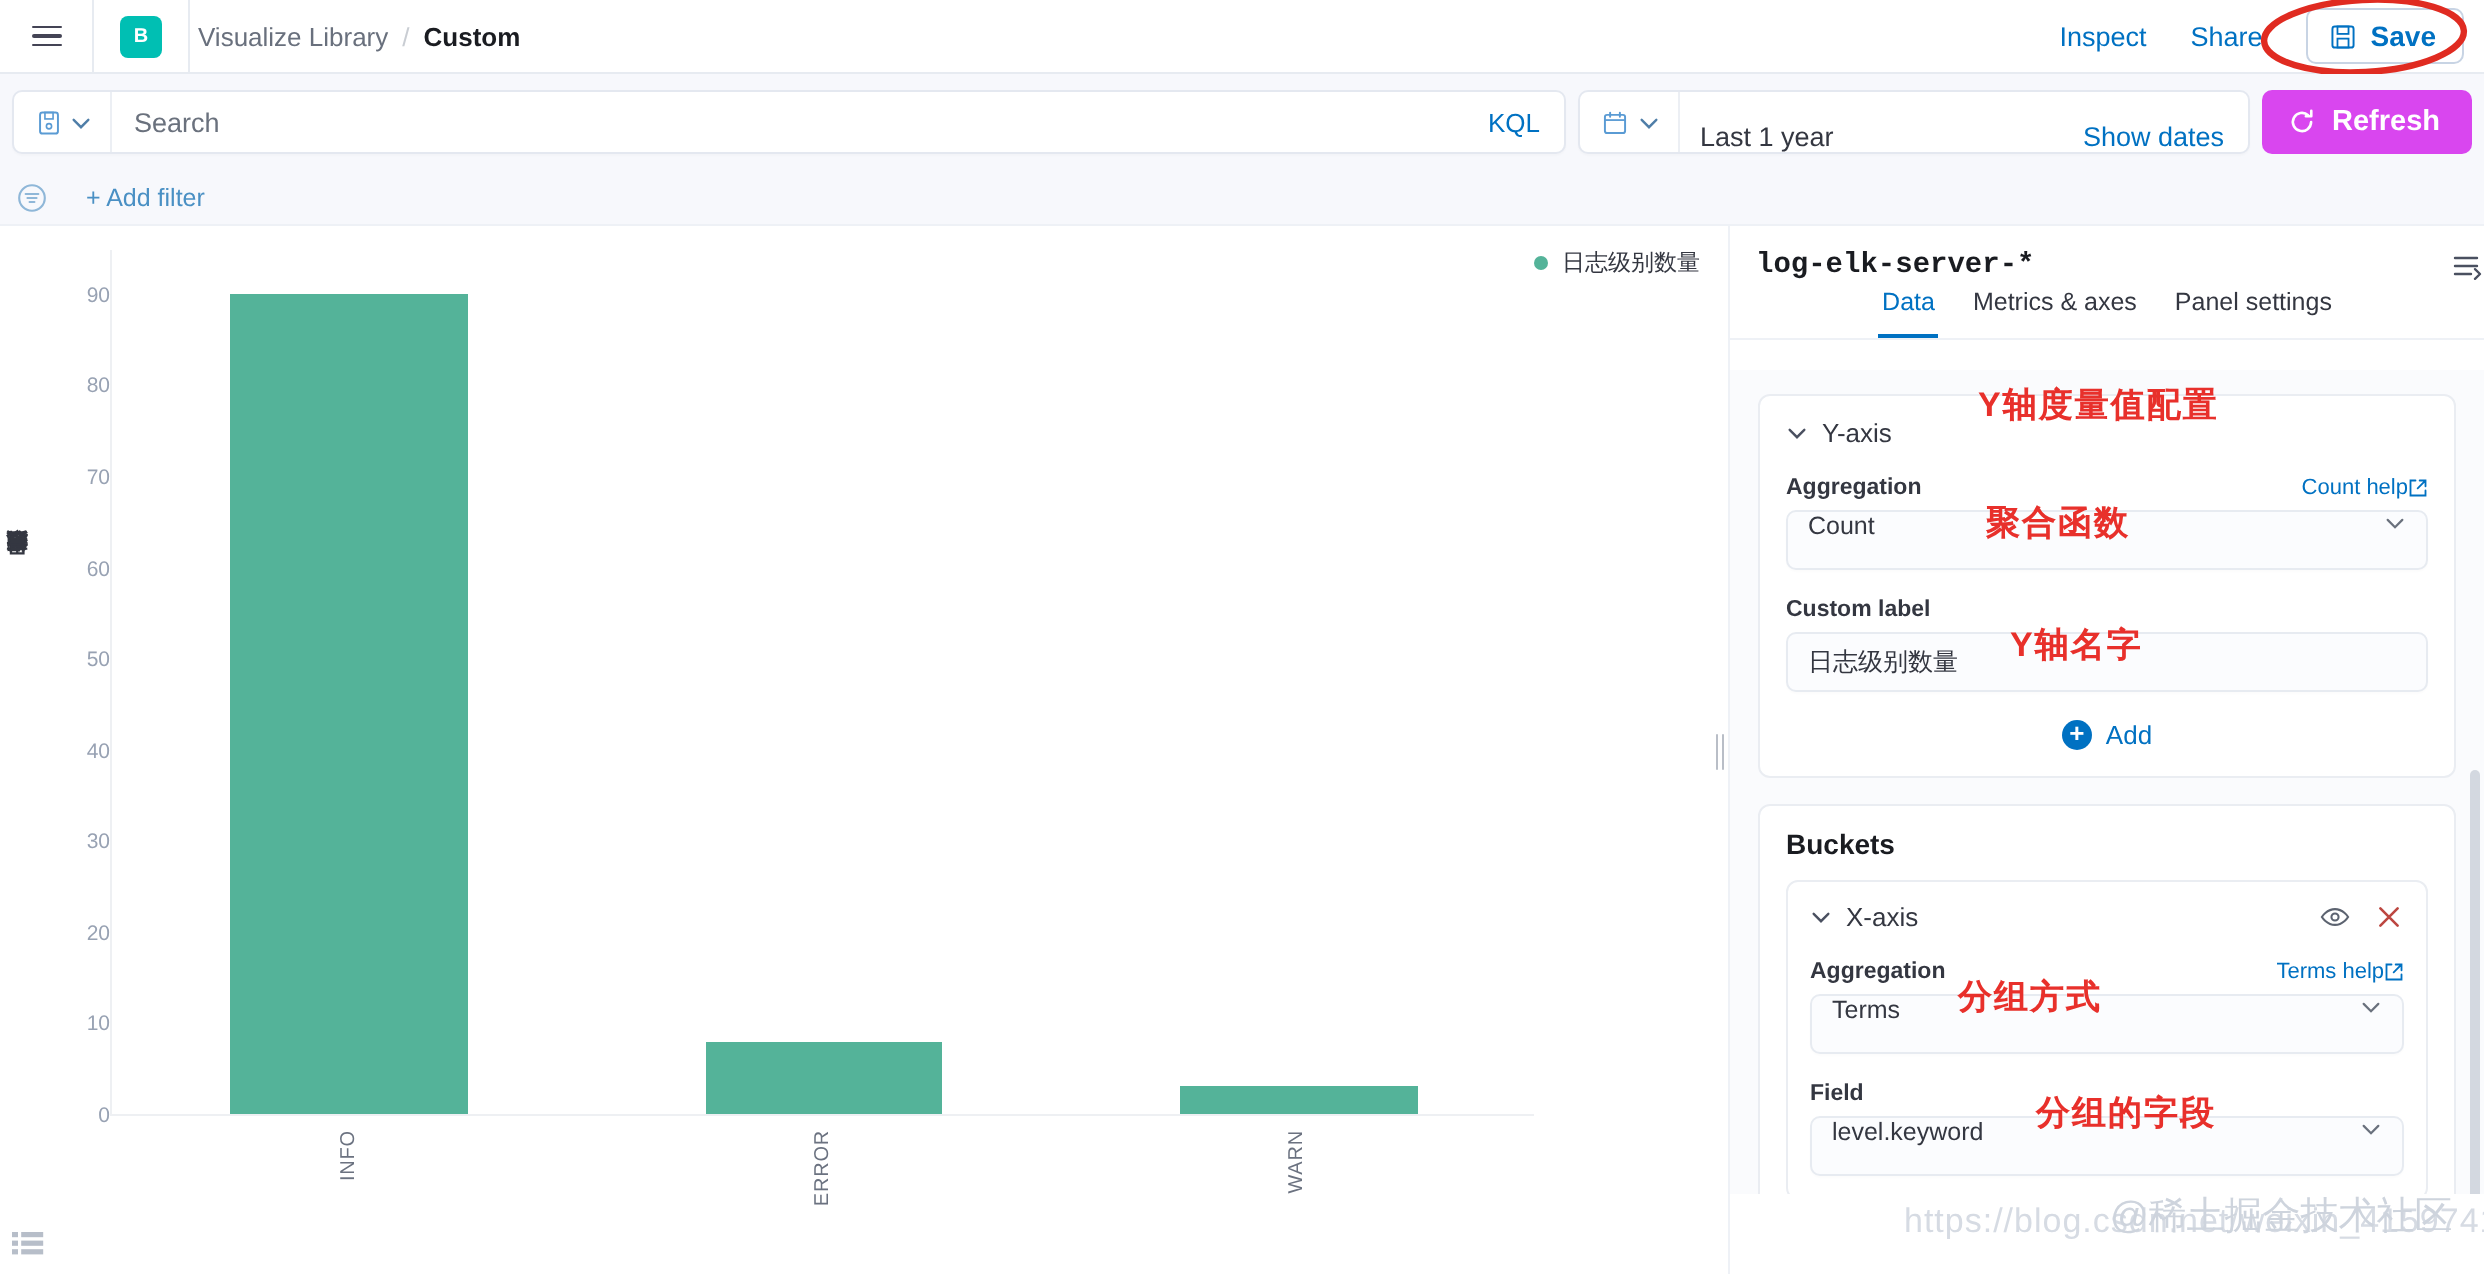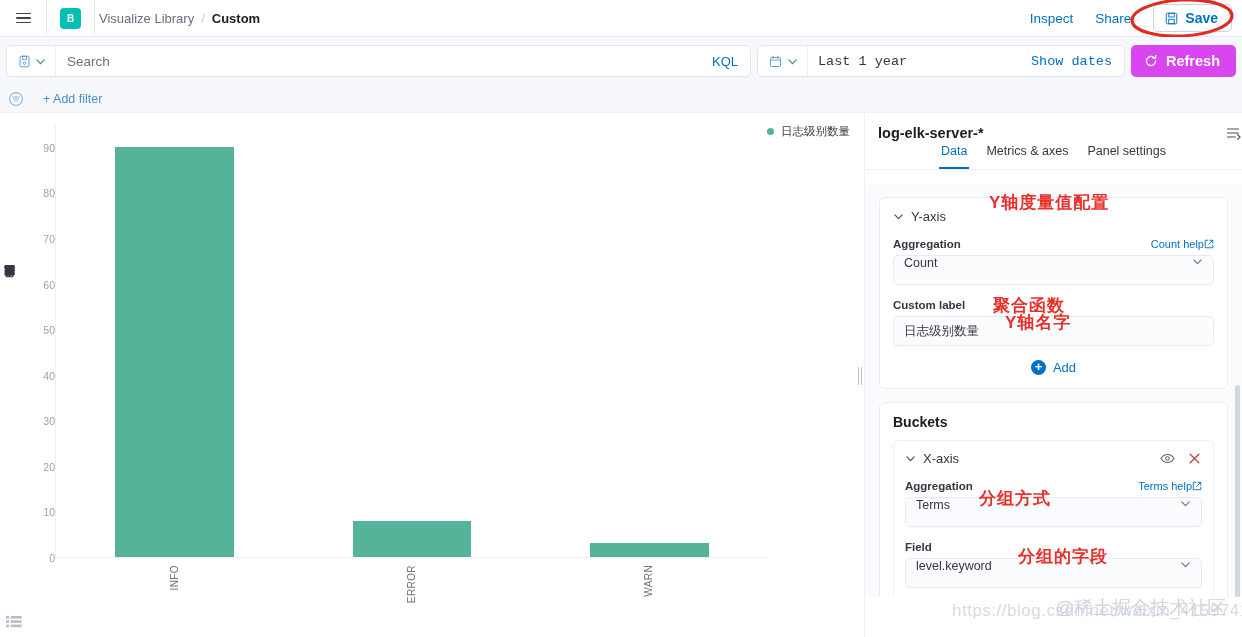--- a/index.html
+++ b/index.html
@@ -66,24 +66,23 @@
     height: 30px; border-right: 1px solid #eceff4; cursor: pointer;
   }
   .search-input {
     flex: 1; border: none; outline: none; height: 30px; padding: 0 11px;
     font-size: 13.5px; font-family: "Liberation Sans", sans-serif; color: #343741;
     background: transparent;
   }
   .search-input::placeholder { color: #6a717d; }
   .kql-btn { color: #0071c2; font-size: 13px; padding: 0 12px; cursor: pointer; }
   .date-group {
-    display: flex; align-items: center; height: 32px; width: 368px;
+    display: flex; align-items: flex-end; height: 32px; width: 336px;
     background: #fff; border: 1px solid #e4e8f0; border-radius: 5px;
     box-shadow: 0 1px 1px rgba(0,0,0,0.02);
-    font-family: Liberation Mono, monospace;
   }
   .date-picker-btn {
     display: flex; align-items: center; gap: 5px; padding: 0 9px 0 11px;
     height: 30px; border-right: 1px solid #eceff4; cursor: pointer;
   }
   .date-text { flex: 1; padding: 0 10px; font-size: 13.5px; color: #343741; cursor: pointer; }
   .show-dates { color: #0071c2; font-size: 13.5px; padding: 0 12px; cursor: pointer; }
   .refresh-btn {
     display: flex; align-items: center; gap: 8px; height: 32px;
     background: #d946ef; color: #fff; border: none; border-radius: 5px;
@@ -145,21 +144,21 @@
     display: flex; gap: 1.5px; cursor: col-resize; align-items: center; justify-content:center;
   }
   .resize-handle i { width: 1.6px; height: 18px; background: #b9bec7; border-radius: 1px; }
 
   
   .side-panel {
     position: absolute; top: 113px; left: 864px; width: 378px; height: 524px;
     background: #fff; border-left: 1px solid #eef1f6;
   }
   .sp-header {
-    display: flex; padding: 12px 0 0 13px;
+    display: flex; padding: 12px 0 0 13px; font-family: Liberation Mono, monospace;
   }
   .sp-title { font-size: 14.5px; font-weight: bold; color: #1a1c21; }
   .sp-collapse-icon { margin-left: auto; width: 16px; height: 16px; cursor: pointer; }
   .sp-tabs {
     display: flex; gap: 15px; padding: 0 13px; 
     border-bottom: 1px solid #eef1f6; background: #fff; justify-content: center;
   }
   .sp-tab {
     font-size: 12.5px; color: #343741; padding: 3px 2px 9px; cursor: pointer;
     border-bottom: 2px solid transparent;
@@ -464,21 +463,21 @@
         </div>
       </div>
 
       <div class="sp-scrollbar"></div>
     </div>
 
   </div>
 
   <div id="annotations">
       <div class="ann" style="left: 989px; top: 191px;">Y轴度量值配置</div>
-      <div class="ann" style="left: 993px; top: 250px; margin-top: 44px;">聚合函数</div>
+      <div class="ann" style="left: 993px; top: 250px;">聚合函数</div>
       <div class="ann" style="left: 1005px; top: 311px;">Y轴名字</div>
       <div class="ann" style="left: 979px; top: 487px;">分组方式</div>
       <div class="ann" style="left: 1018px; top: 545px;">分组的字段</div>
     </div>
 
   <div class="wm wm-url">https://blog.csdn.net/weixin_41597419</div>
   <div class="wm wm-cn">@稀土掘金技术社区</div>
 
 </div>
 

